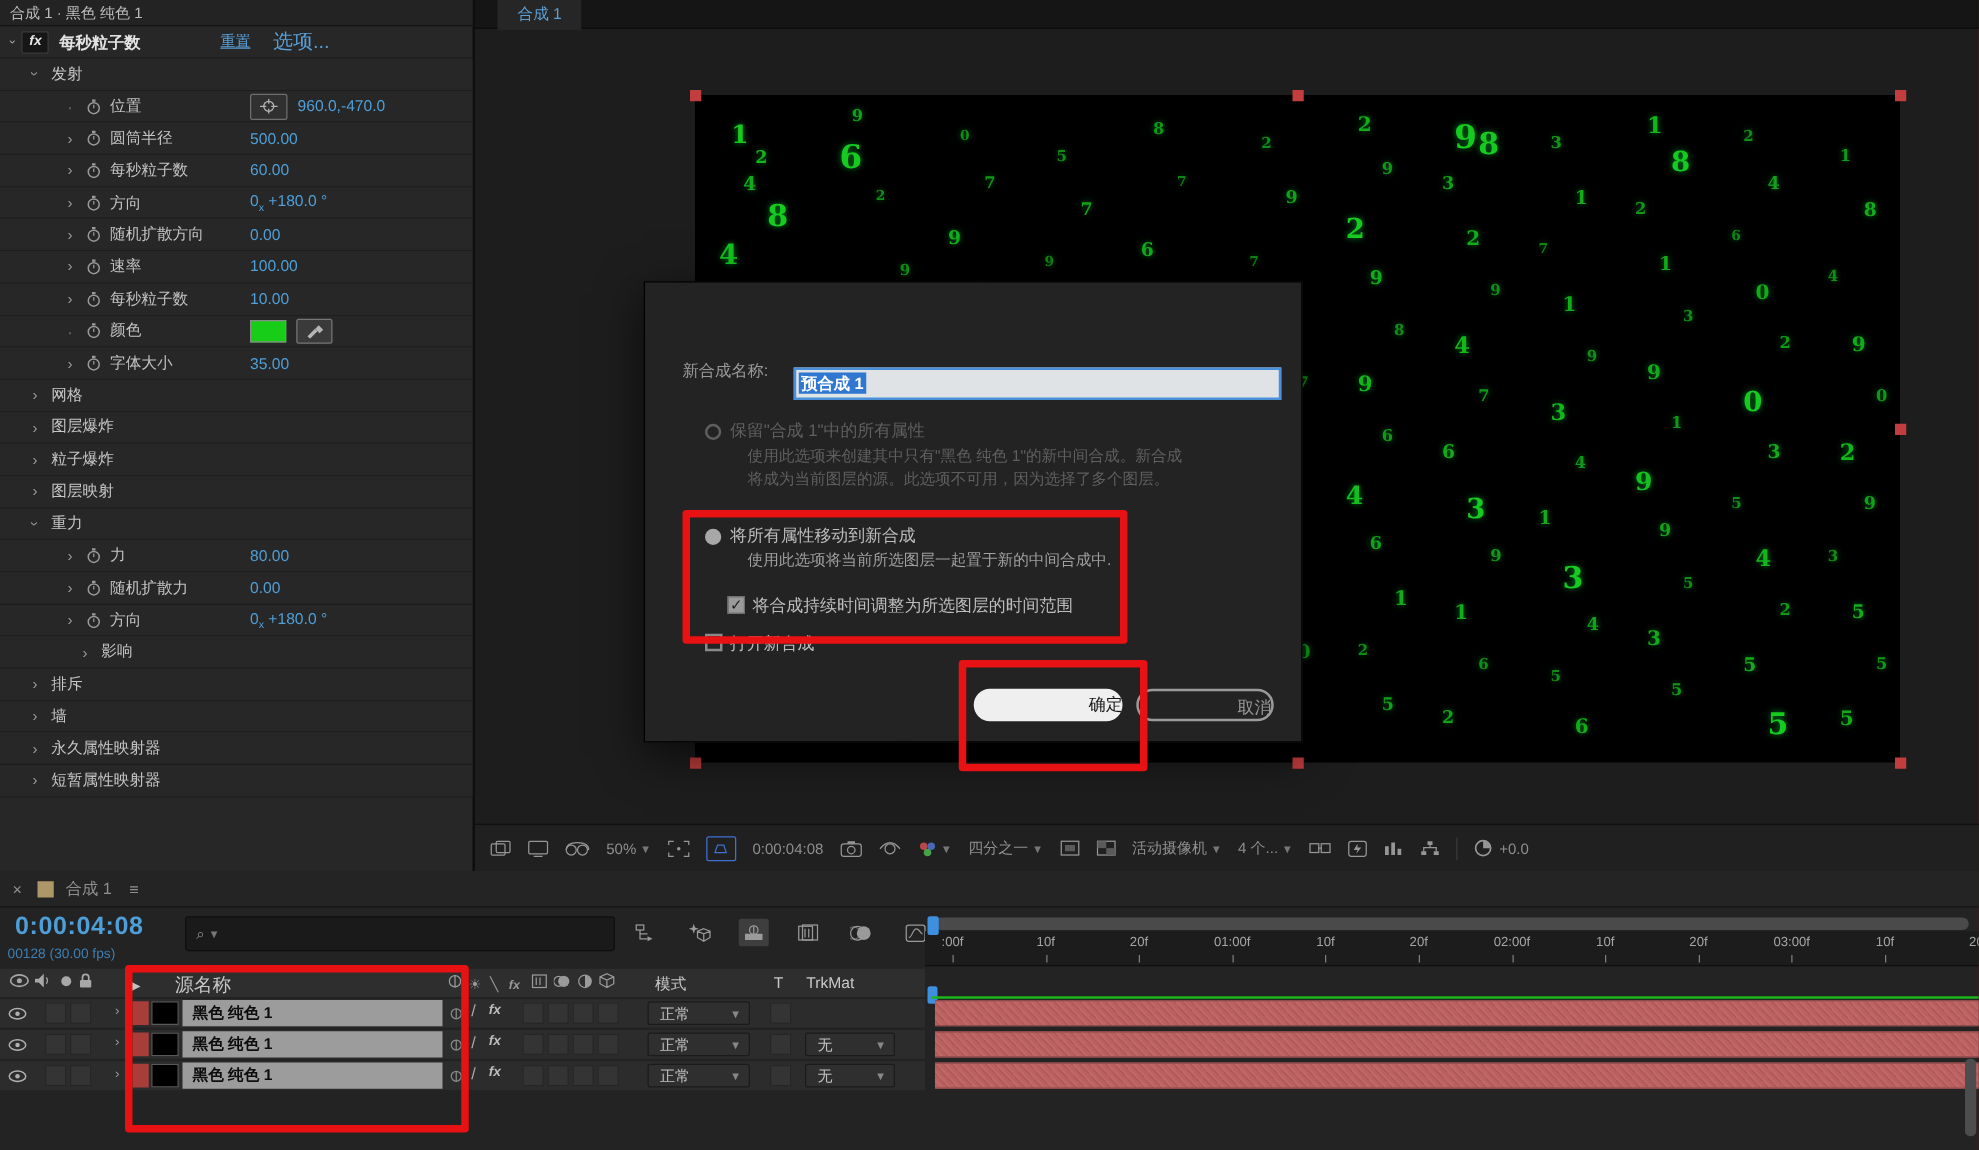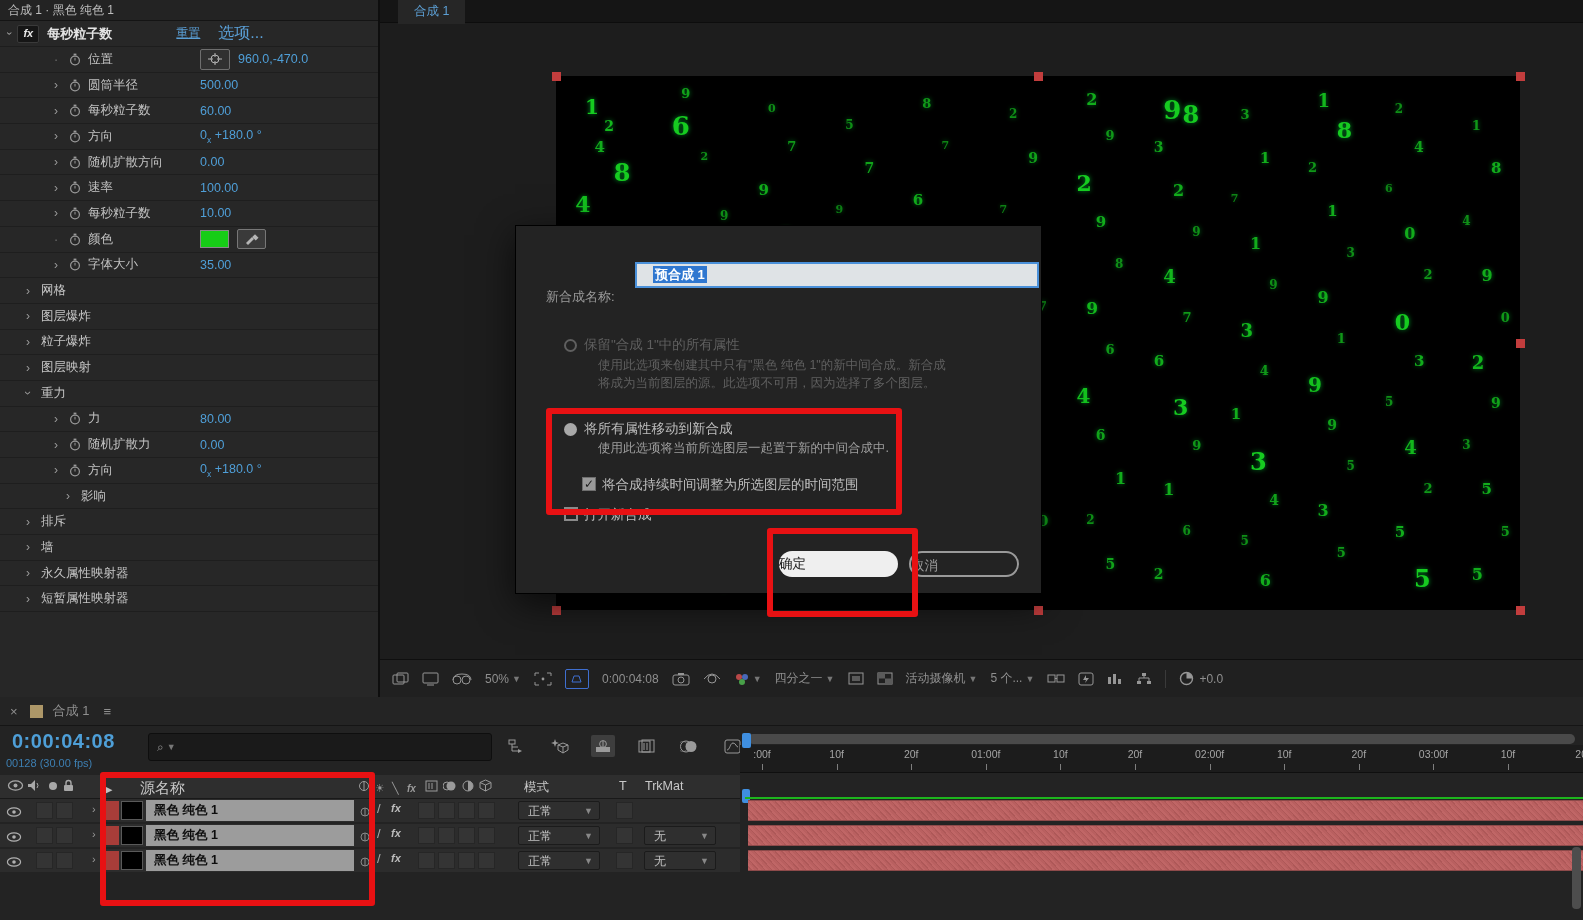--- a/index.html
+++ b/index.html
@@ -104,36 +104,36 @@
   #renderline{left:745px;top:100px;width:838px;height:2px;background:#1db51d;}
   #tl-vscroll{right:2px;top:150px;width:9px;height:62px;background:#4d4d4d;border-radius:4px;position:absolute;}
 
   
   #dialog{left:515px;top:225px;width:525px;height:367px;background:#232323;border:1px solid #000;
     box-shadow:0 10px 34px rgba(0,0,0,.65);z-index:60;}
   #dlg-titlebar{height:33px;background:#ffffff;display:flex;align-items:center;}
   #dlg-title{margin-left:14px;color:#1a1a1a;font-size:13.5px;}
   #dlg-close{margin-left:auto;margin-right:14px;color:#222;font-size:15px;cursor:pointer;}
   #dlg-namelabel{position:absolute;left:30px;top:62px;color:#9a9a9a;font-size:13px;}
-  #dlg-input{position:absolute;left:119px;top:36px;width:384px;height:22px;background:#dfe3e6;
-    border:2px solid #4a90d9;line-height:22px;font-size:13px;padding-left:16px;}
+  #dlg-input{position:absolute;left:119px;top:68px;width:384px;height:22px;background:#dfe3e6;
+    border:2px solid #4a90d9;line-height:22px;font-size:13px;padding-left:2px;}
   #dlg-input .sel{background:#2f77d0;color:#fff;padding:1px 2px;font-weight:bold;}
   .radio{position:absolute;width:13px;height:13px;border-radius:50%;box-sizing:border-box;}
   .radio.off{border:2px solid #5f5f5f;}
   .radio.on{background:#a8a8a8;}
   .dlg-optlabel{position:absolute;font-size:13.5px;}
   .dlg-desc{position:absolute;font-size:12.5px;line-height:18px;}
   .disabled-t{color:#5f5f5f;}
   .normal-t{color:#bdbdbd;}
   .desc-t{color:#9f9f9f;}
   .cbox{position:absolute;width:14px;height:14px;box-sizing:border-box;}
   .cbox.on{background:#9a9a9a;border:1px solid #6e6e6e;color:#1d1d1d;font-size:12px;font-weight:bold;
     text-align:center;line-height:13px;}
   .cbox.off{border:2px solid #8a8a8a;background:transparent;}
-  .dbtn{position:absolute;height:26px;border-radius:13px;font-size:13.5px;text-align:left;line-height:26px;cursor:pointer;box-sizing:border-box;}
+  .dbtn{position:absolute;height:26px;border-radius:13px;font-size:13.5px;text-align:right;line-height:26px;cursor:pointer;box-sizing:border-box;}
   #btn-ok{left:263px;top:325px;width:119px;background:#efefef;color:#161616;}
   #btn-cancel{left:393px;top:325px;width:110px;background:transparent;border:2px solid #9a9a9a;color:#9a9a9a;}
 
   
   .annot{position:absolute;border:6px solid #e81113;border-radius:3px;z-index:80;pointer-events:none;}
   #annot-layers{left:100px;top:772px;width:263px;height:122px;}
   #annot-option{left:546px;top:408px;width:344px;height:95px;}
   #annot-ok{left:767px;top:528px;width:139px;height:77px;}
 
   .icon-glyph{color:#9a9a9a;}
@@ -146,20 +146,25 @@
   <div id="fx-panel" class="abs">
     <div id="fx-tabheader">合成 1 · 黑色 纯色 1</div>
     <div id="fx-titlerow">
       <span class="tw">›</span>
       <span class="fxbadge">fx</span>
       <span id="fx-effect-name">每秒粒子数</span>
       <span id="fx-reset">重置</span>
       <span id="fx-options">选项...</span>
     </div>
     <div id="fx-rows">
+        <div class="fxrow t-g1o">
+          <span class="lead open">›</span>
+          <span class="lbl">发射</span>
+          <span class="valwrap"></span>
+        </div>
         <div class="fxrow t-p">
           <span class="lead dot">·</span>
           <span class="sw">
             <svg width="12" height="13" viewBox="0 0 12 13">
               <circle cx="6" cy="7.5" r="4.4" fill="none" stroke="#9a9a9a" stroke-width="1.2"></circle>
               <rect x="4.6" y="0.6" width="2.8" height="1.8" fill="#9a9a9a"></rect>
               <line x1="6" y1="7.5" x2="6" y2="4.8" stroke="#9a9a9a"></line>
             </svg>
           </span>
           <span class="lbl">位置</span>
@@ -629,21 +634,21 @@
           <rect x="1" y="1" width="14" height="11" fill="none" stroke="#969696"></rect>
           <rect x="1" y="1" width="7" height="5.5" fill="#5a5a5a"></rect>
           <rect x="8" y="6.5" width="7" height="5.5" fill="#5a5a5a"></rect>
         </svg>
       </span>
     <span class="vt-group">
       <span class="vt-text">活动摄像机</span>
         <span class="vt-chev">▼</span>
     </span>
     <span class="vt-group">
-      <span class="vt-text">5 个...</span>
+      <span class="vt-text">4 个...</span>
         <span class="vt-chev">▼</span>
     </span>
     <span>
         <svg width="18" height="13">
           <rect x="1" y="3" width="7" height="7" fill="none" stroke="#969696"></rect>
           <rect x="10" y="3" width="7" height="7" fill="none" stroke="#969696"></rect>
           <line x1="8" y1="6.5" x2="10" y2="6.5" stroke="#969696"></line>
         </svg>
       </span>
     <span>

